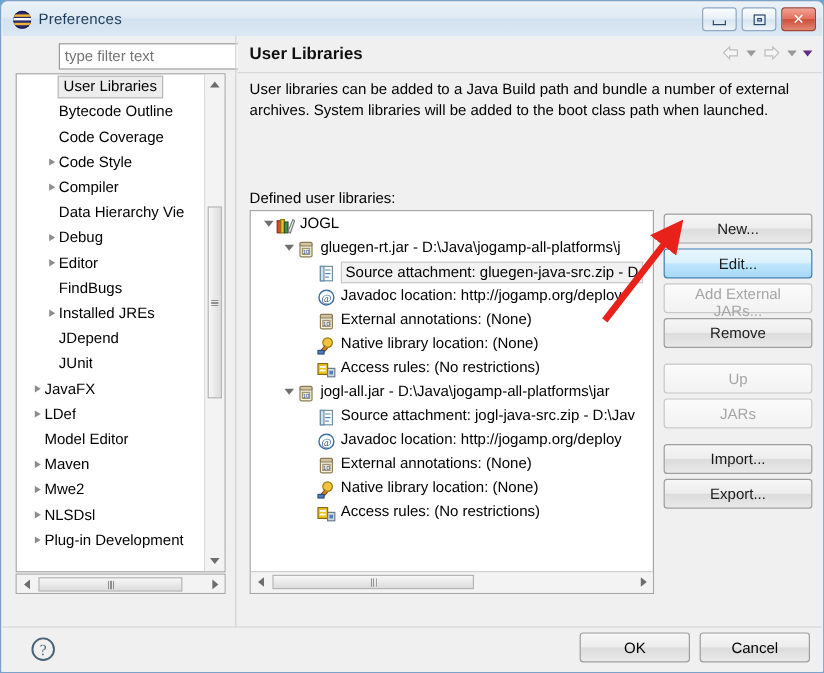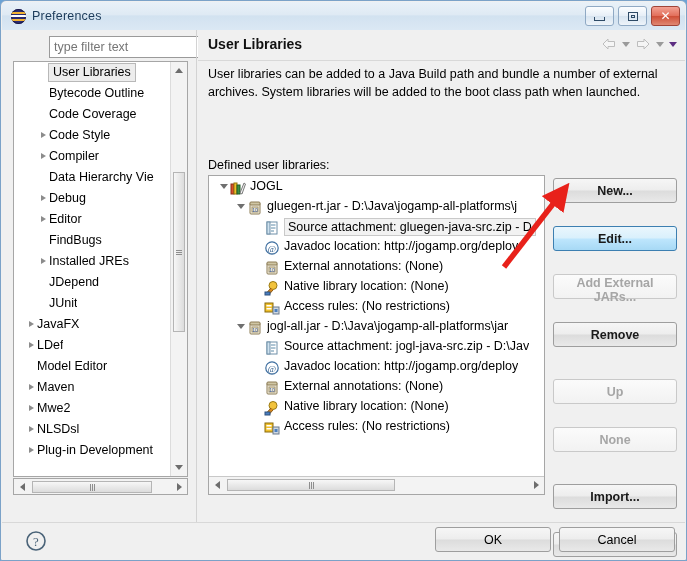--- a/index.html
+++ b/index.html
@@ -129,39 +129,38 @@
   .lrow .tw.open:after{
     content:"";position:absolute;left:3px;top:8px;
     border-top:5px solid #6f6f6f;border-left:4px solid transparent;border-right:4px solid transparent;
   }
   .ico{width:16px;height:16px;flex:0 0 16px;margin-right:4px;position:relative;}
   .lrow .txt{overflow:hidden;}
   .lrow .txt.sel{background:#f2f2f2;border:1px solid #c9c9c9;padding:0 3px;line-height:16px;height:18px;display:inline-block;box-sizing:border-box;}
   
   .btncol{position:absolute;left:551px;top:148px;width:124px;}
   .btn{
-    display:block;width:124px;height:25px;margin-bottom:23px;box-sizing:border-box;
+    display:block;width:124px;height:25px;margin-bottom:4px;box-sizing:border-box;
     font-family:inherit;font-size:12.5px;color:#1a1a1a;
     border:1px solid #9e9e9e;border-radius:3px;
     background:linear-gradient(to bottom,#f6f6f6 0%,#ededed 48%,#dcdcdc 52%,#e9e9e9 100%);
     cursor:default;
-    font-weight:bold;
   }
   .btn.focus{
     border:1px solid #3c7fb1;
     background:linear-gradient(to bottom,#eaf6fd 0%,#d9f0fc 48%,#bee6fd 52%,#a7d9f5 100%);
   }
   .btn.dis{color:#a6a6a6;border-color:#c9c9c9;background:linear-gradient(to bottom,#fbfbfb,#f2f2f2);}
   .gap{height:9px;}
   
   .footsep{position:absolute;left:0;right:0;bottom:36px;height:1px;background:#d8d8d8;}
   .helpicon{position:absolute;left:22px;bottom:6px;width:24px;height:24px;}
   .footbtns{position:absolute;right:10px;bottom:7px;display:flex;gap:8px;}
   .fbtn{
-    width:116px;height:25px;box-sizing:border-box;font-family:inherit;font-size:12.5px;
+    width:92px;height:25px;box-sizing:border-box;font-family:inherit;font-size:12.5px;
     border:1px solid #9e9e9e;border-radius:3px;
     background:linear-gradient(to bottom,#f6f6f6 0%,#ededed 48%,#dcdcdc 52%,#e9e9e9 100%);
     cursor:default;
   }
   
   .annot{position:absolute;left:0;top:0;width:687px;height:561px;pointer-events:none;}
 </style>
 </head>
 <body>
 
@@ -499,21 +498,21 @@
       </div>
     </div>
 
     <div class="btncol" id="btncol">
         <button class="btn">New...</button>
         <button class="btn focus">Edit...</button>
         <button class="btn dis" disabled="">Add External JARs...</button>
         <button class="btn">Remove</button>
         <div class="gap"></div>
         <button class="btn dis" disabled="">Up</button>
-        <button class="btn dis" disabled="">None</button>
+        <button class="btn dis" disabled="">JARs</button>
         <div class="gap"></div>
         <button class="btn">Import...</button>
         <button class="btn">Export...</button>
       </div>
 
     <div class="footsep"></div>
     <div class="helpicon">
       <svg width="24" height="24" viewBox="0 0 24 24">
         <circle cx="12" cy="12" r="9" fill="none" stroke="#4a6378" stroke-width="1.6"></circle>
         <text x="12" y="17" font-size="13" text-anchor="middle" fill="#4a6378" font-family="Liberation Serif, serif">?</text>

